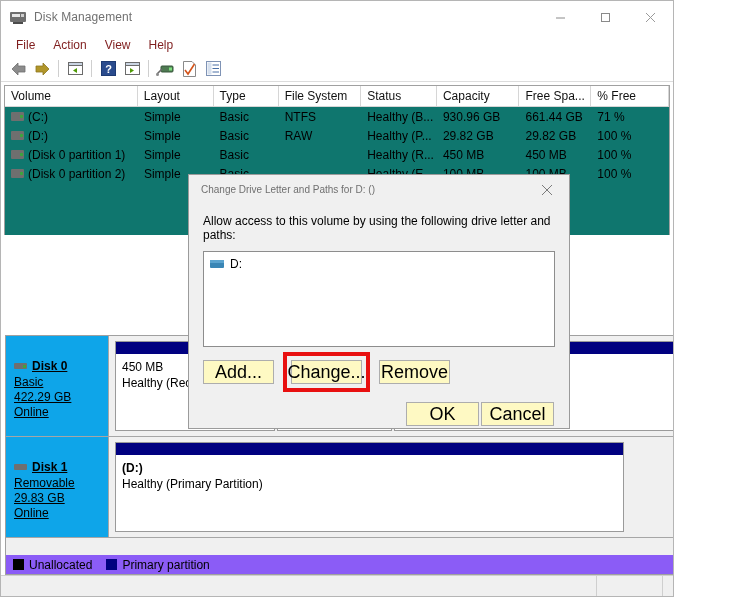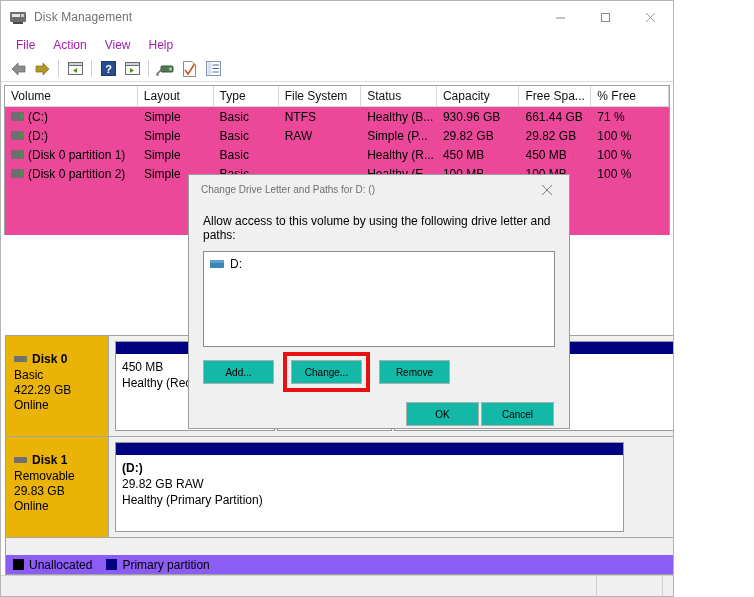--- a/index.html
+++ b/index.html
@@ -75,21 +75,21 @@
   .menubar {
     height: 23px;
     display: flex;
     align-items: center;
     padding-left: 6px;
     background: #ffffff;
   }
   .menuitem {
     padding: 2px 9px;
     font-size: 12px;
-    color: #a21caf;
+    color: #7f1d1d;
     text-align: right;
   }
 
   
   .toolbar {
     height: 26px;
     display: flex;
     align-items: center;
     padding-left: 5px;
     background: #ffffff;
@@ -105,21 +105,21 @@
     background: #cfcfcf;
     margin: 0 4px;
     flex: none;
   }
 
   
   .vollist {
     margin: 3px 3px 0 3px;
     border: 1px solid #a0a0a0;
     border-bottom: none;
-    background: #ec4899;
+    background: #0f766e;
     height: 150px;
     overflow: hidden;
     text-align: center;
   }
   .vhead {
     display: flex;
     height: 21px;
     background: #ffffff;
     border-bottom: 1px solid #d6d6d6;
   }
@@ -178,23 +178,24 @@
   }
   .diskrow {
     display: flex;
     height: 101px;
     border-bottom: 1px solid #a6a6a6;
     background: #f0f0f0;
   }
   .diskinfo {
     width: 103px;
     flex: none;
-    padding: 16px 0 0 8px;
+    padding: 23px 0 0 8px;
     border-right: 1px solid #a6a6a6;
-    background: #eab308;
+    background: #0ea5e9;
+    text-decoration: underline;
   }
   .diskinfo .dtitle {
     font-weight: bold;
     font-size: 12px;
     display: flex; align-items: center;
     margin-bottom: 2px;
   }
   .diskinfo .dicon {
     width: 13px; height: 6px;
     background: #6f6f6f;
@@ -363,24 +364,24 @@
     width: 14px; height: 3px;
     background: #5ba3ce;
   }
   .dlg-btnrow {
     display: flex;
     gap: 17px;
     margin-top: 13px;
   }
   .btn {
     width: 71px; height: 24px;
-    background: #14b8a6;
+    background: #fef9c3;
     border: 1px solid #adadad;
     font-family: "Liberation Sans", sans-serif;
-    font-size: 10px;
+    font-size: 18px;
     color: #000;
     display: flex; align-items: center; justify-content: center;
   }
   .dlg-btnrow2 {
     display: flex;
     gap: 2px;
     margin-top: 18px;
     justify-content: flex-end;
     padding-right: 1px;
   }
@@ -523,21 +524,21 @@
     </div>
 
     <div class="vrow">
       <div class="cell c-vol">
           <span class="volicon"></span>
           <span>(D:)</span>
         </div>
       <div class="cell c-lay">Simple</div>
       <div class="cell c-typ">Basic</div>
       <div class="cell c-fs">RAW</div>
-      <div class="cell c-sta">Simple (P...</div>
+      <div class="cell c-sta">Healthy (P...</div>
       <div class="cell c-cap">29.82 GB</div>
       <div class="cell c-free">29.82 GB</div>
       <div class="cell c-pct">100 %</div>
     </div>
 
     <div class="vrow">
       <div class="cell c-vol">
           <span class="volicon"></span>
           <span>(Disk 0 partition 1)</span>
         </div>
@@ -613,21 +614,20 @@
         </div>
         <div class="dline">Removable</div>
         <div class="dline">29.83 GB</div>
         <div class="dline">Online</div>
       </div>
       <div class="partarea" style="padding-right:110px">
         <div class="part" style="flex:1">
           <div class="bar"></div>
           <div class="pbody">
             <div class="pline b">(D:)</div>
-            <div class="pline">29.82 GB RAW</div>
             <div class="pline">Healthy (Primary Partition)</div>
           </div>
         </div>
       </div>
     </div>
 
     <div class="dscroll">
       <div class="arrow">▲</div>
       <div class="thumb"></div>
       <div class="arrow bot">▼</div>

